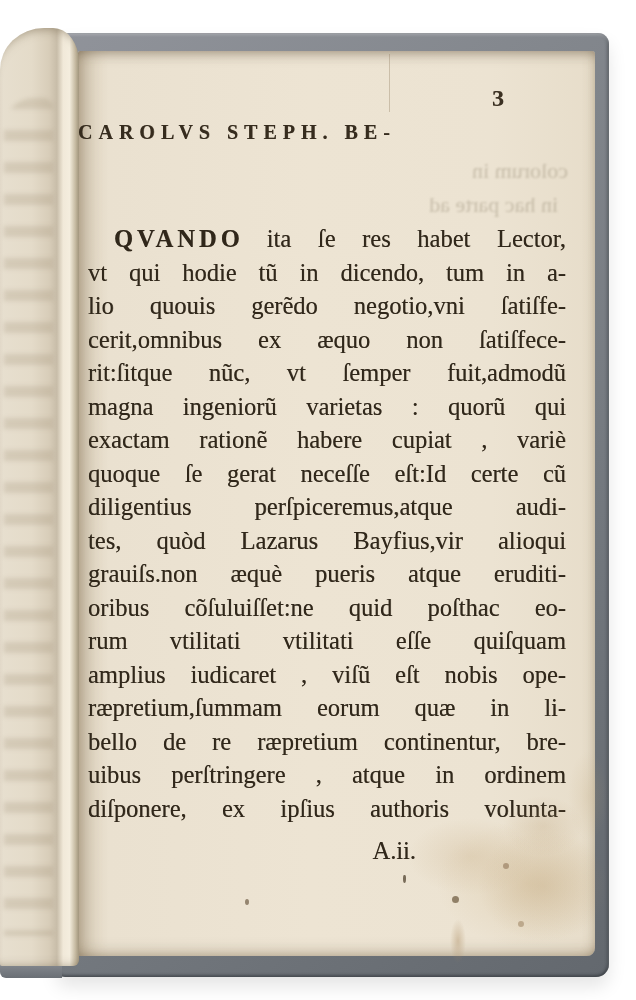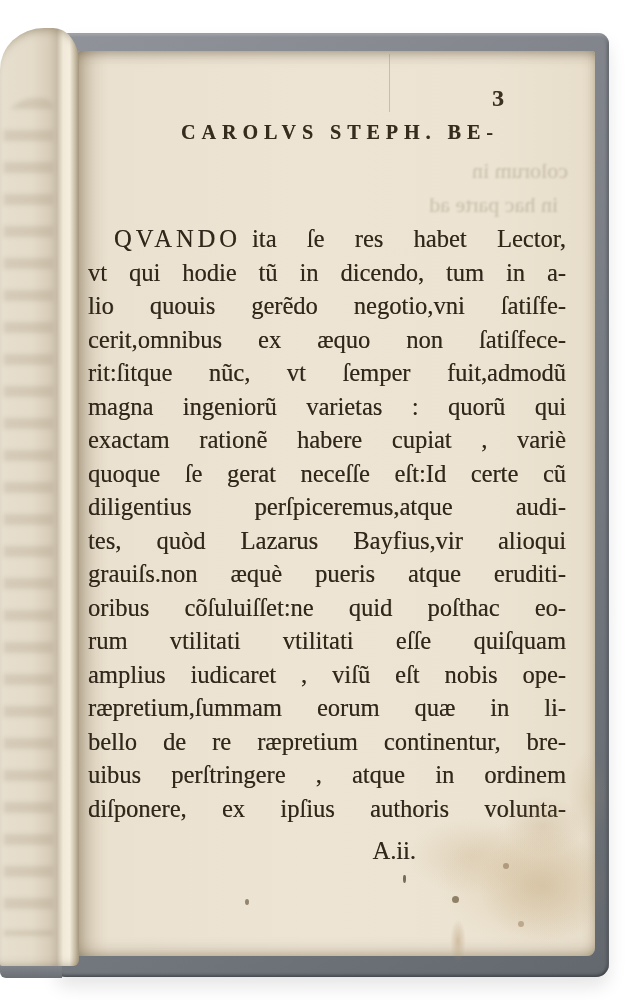--- a/index.html
+++ b/index.html
@@ -55,21 +55,21 @@
   }
   .crease{
     position:absolute;left:311px;top:3px;width:1px;height:58px;
     background:rgba(140,120,92,.35);filter:blur(.4px);
   }
   .page-number{
     position:absolute;left:414px;top:34px;
     font-size:24px;font-weight:bold;color:#3b3022;
     text-shadow:.3px .3px .5px rgba(59,48,34,.5);
   }
-  .heading{position:absolute;left:20px;top:70px;width:484px;text-align:center;}
+  .heading{position:absolute;left:0;top:70px;width:484px;text-align:left;}
   .heading .h1{
     font-size:20px;font-weight:bold;letter-spacing:6px;
     color:#362c1e;text-shadow:.3px .3px .6px rgba(54,44,30,.55);
     white-space:nowrap;
   }
   .heading .h2{
     font-size:25px;margin-top:5px;word-spacing:4px;
     text-shadow:.3px .3px .5px rgba(48,39,26,.5);
   }
   .show-through{
@@ -79,21 +79,21 @@
   }
   .st1{left:190px;top:107px;width:300px;text-align:left;}
   .st2{left:60px;top:141px;width:420px;text-align:left;}
   .body-text{
     position:absolute;left:10px;top:171px;width:478px;
     font-size:24.5px;line-height:33.5px;
     text-shadow:.3px .3px .5px rgba(48,39,26,.55);
   }
   .line{text-align:justify;text-align-last:justify;white-space:normal;}
   .line.first{text-indent:26px;}
-  .line.first .lead{letter-spacing:4px;margin-right:11px;}
+  .line.first .lead{letter-spacing:4px;margin-right:23px;font-weight:bold;}
   .signature{text-align:right;padding-right:150px;margin-top:9px;}
   
   .stain{position:absolute;border-radius:50%;pointer-events:none;}
   .s1{left:400px;top:780px;width:130px;height:110px;
       background:radial-gradient(closest-side,rgba(185,155,110,.28),rgba(0,0,0,0));}
   .s2{left:425px;top:745px;width:80px;height:60px;
       background:radial-gradient(closest-side,rgba(180,150,105,.22),rgba(0,0,0,0));}
   .s3{left:374px;top:845px;width:7px;height:7px;background:rgba(95,75,48,.65);}
   .s4{left:425px;top:812px;width:6px;height:6px;background:rgba(130,100,70,.5);}
   .s5{left:372px;top:868px;width:16px;height:44px;border-radius:40%;

